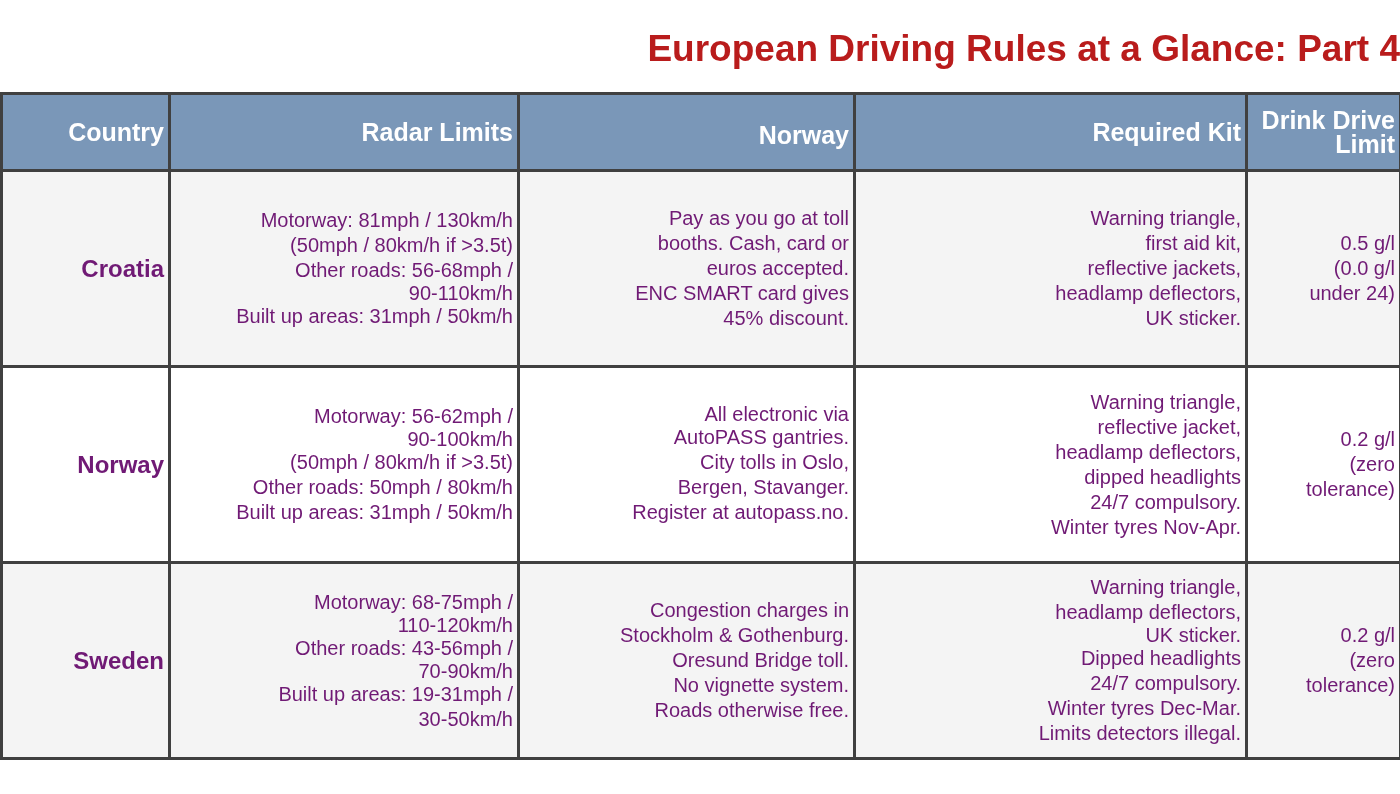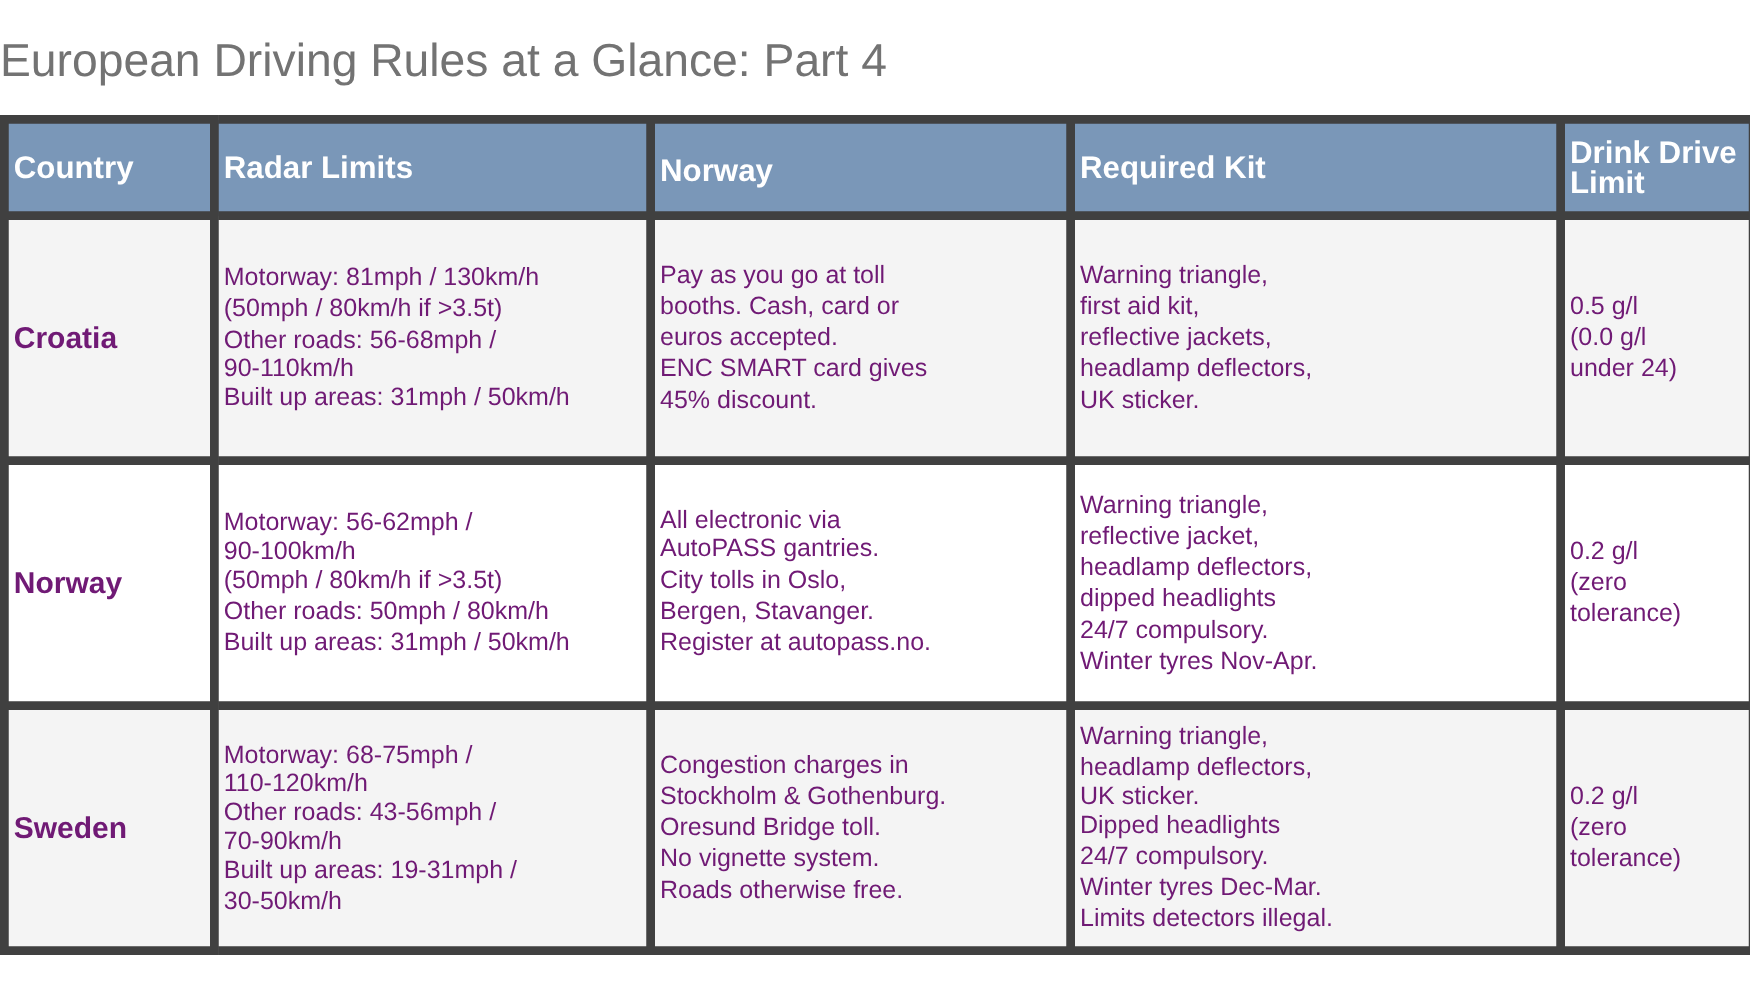--- a/index.html
+++ b/index.html
@@ -13,38 +13,38 @@
     body {
       font-family: "Liberation Sans", sans-serif;
       color: #2b2b2b;
       position: relative;
     }
     .title {
       position: absolute;
       top: 26px;
       left: 0;
       width: 1400px;
-      text-align: left;
+      text-align: right;
       font-size: 37px;
-      font-weight: normal;
-      color: #737373;
+      font-weight: bold;
+      color: #b91c1c;
       line-height: 46px;
       margin: 0;
     }
     table.rules {
       position: absolute;
       top: 92px;
       left: 0px;
       width: 1399px;
       border-collapse: collapse;
       table-layout: fixed;
     }
     table.rules th, table.rules td {
-      border: 7px solid #404040;
-      text-align: left;
+      border: 3px solid #404040;
+      text-align: right;
       vertical-align: middle;
       padding: 0 4px;
       box-sizing: border-box;
     }
     table.rules th {
       background: #7a97b8;
       color: #ffffff;
       font-size: 25px;
       font-weight: bold;
       height: 77px;

